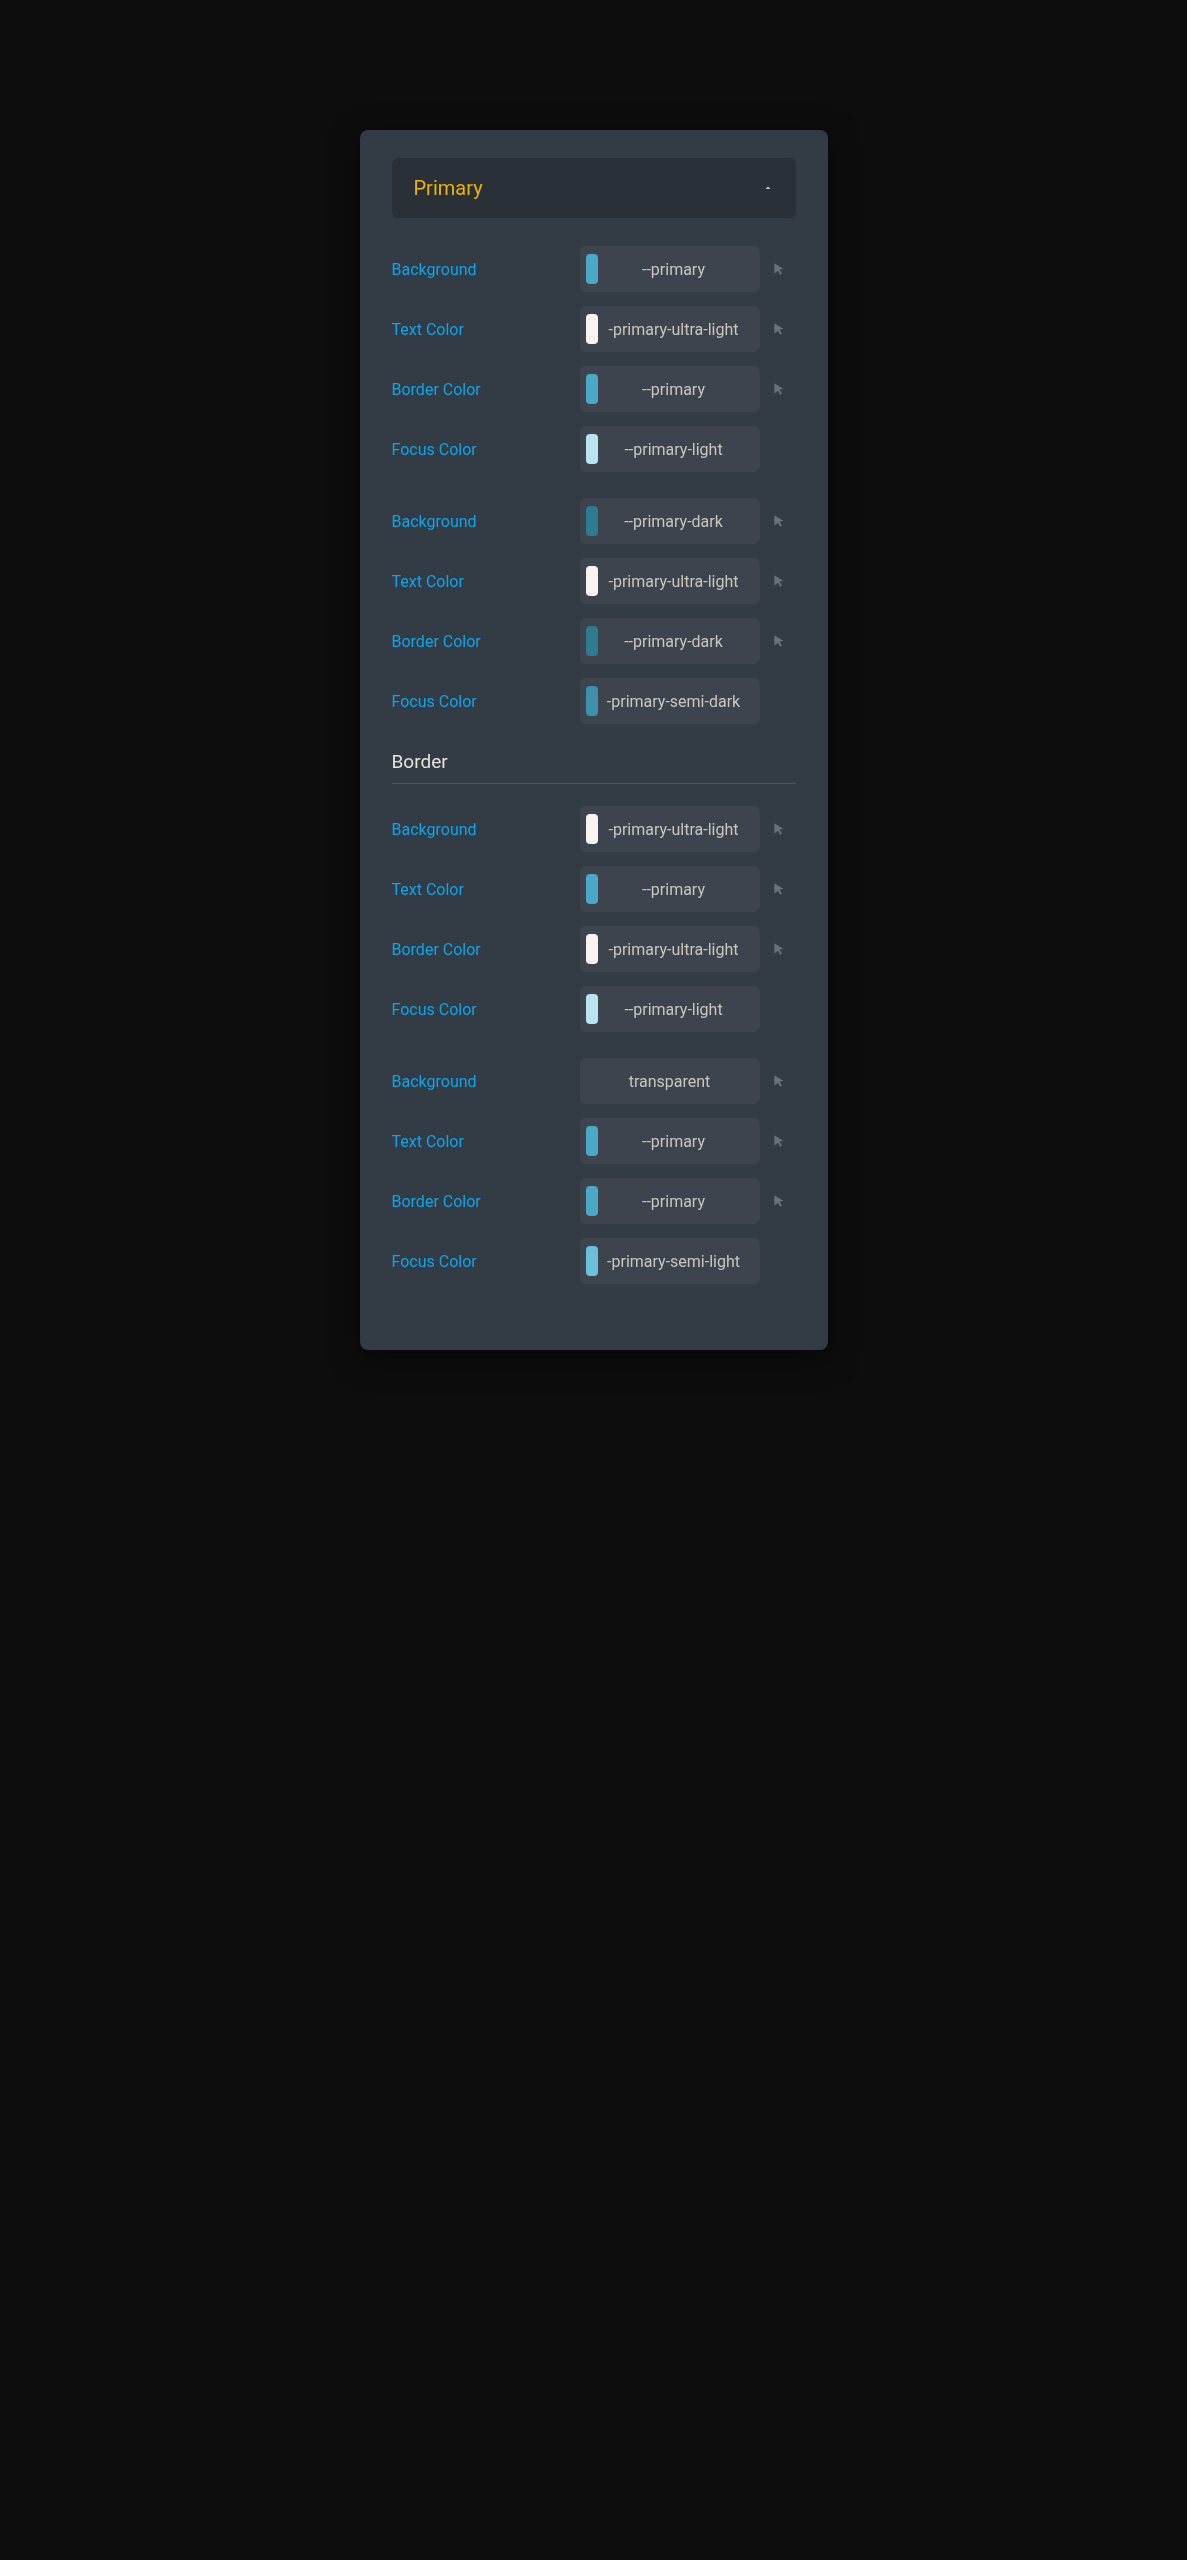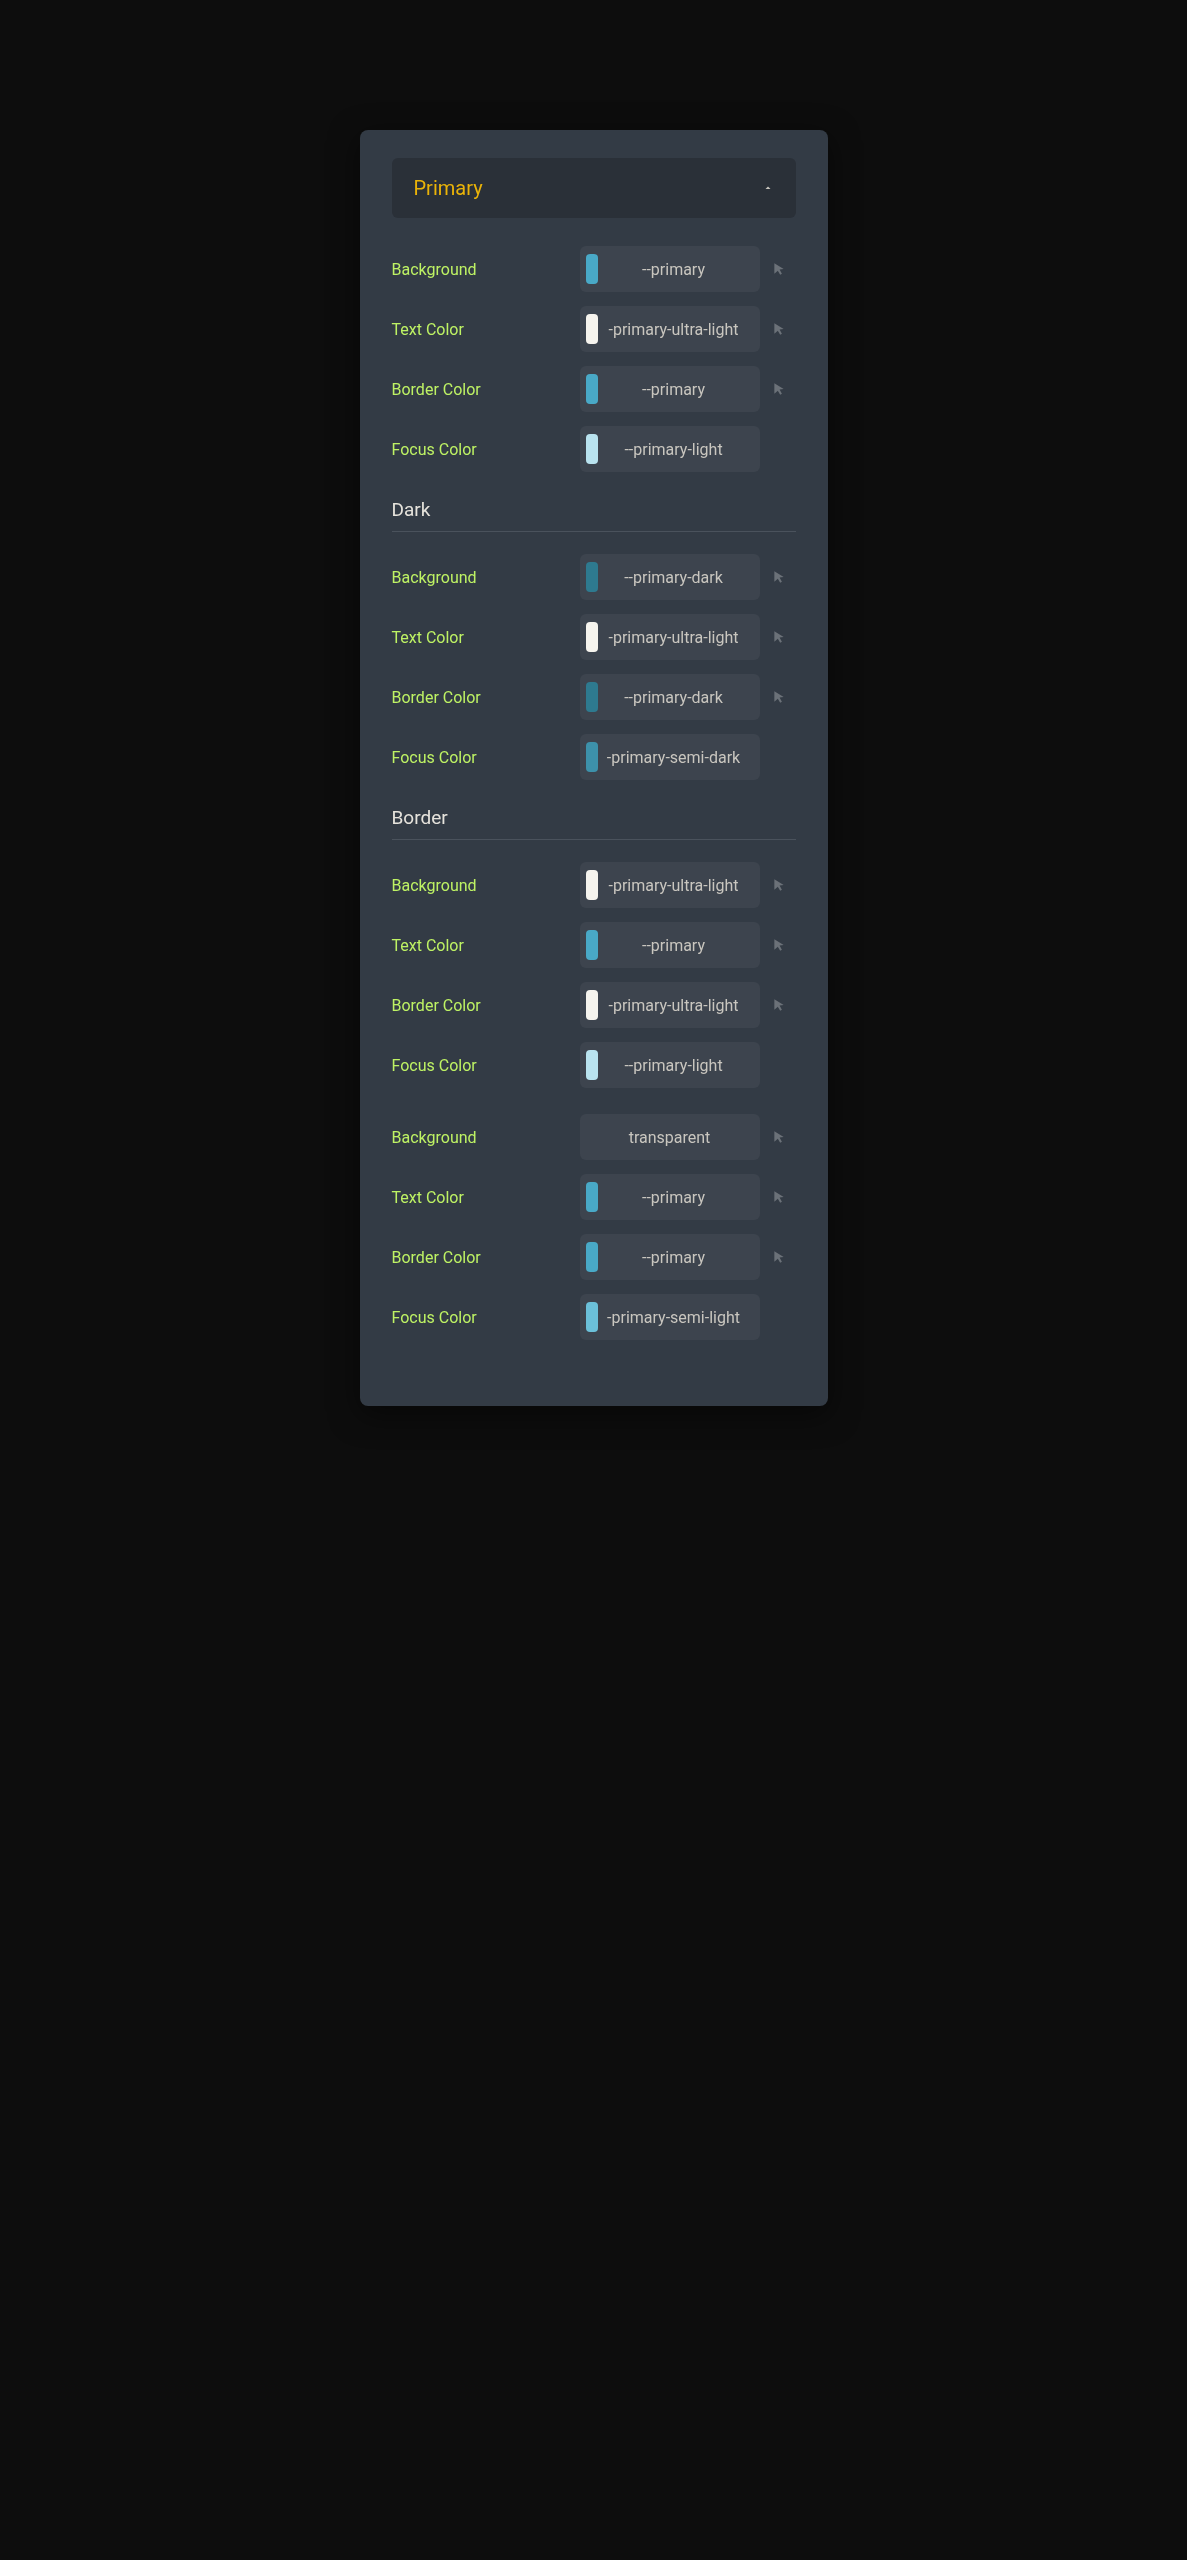--- a/index.html
+++ b/index.html
@@ -54,21 +54,21 @@
     border-bottom: 1px solid #4a525c;
     margin-bottom: 22px;
   }
   .row {
     display: flex;
     align-items: center;
     margin-bottom: 14px;
   }
   .row-label {
     flex: 0 0 188px;
-    color: #bef264;
+    color: #0ea5e9;
     font-size: 16px;
   }
   .chip {
     flex: 0 0 180px;
     height: 46px;
     background: #3d444e;
     border-radius: 6px;
     display: flex;
     align-items: center;
     padding: 0 6px 0 6px;
@@ -162,21 +162,20 @@
             <div class="chip-text">--primary-light</div>
           </div>
           <div class="cursor-icon hidden">
             <svg viewBox="0 0 24 24">
               <path d="M4 2l16 10-7 1 4 7-3 2-4-7-6 5z"></path>
             </svg>
           </div>
         </div>
       </div>
       <div class="section">
-        <div class="section-title">Dark</div>
         <div class="row">
           <div class="row-label">Background</div>
           <div class="chip has-swatch">
             <div class="swatch" style="background: rgb(46, 122, 143);"></div>
             <div class="chip-text">--primary-dark</div>
           </div>
           <div class="cursor-icon">
             <svg viewBox="0 0 24 24">
               <path d="M4 2l16 10-7 1 4 7-3 2-4-7-6 5z"></path>
             </svg>

